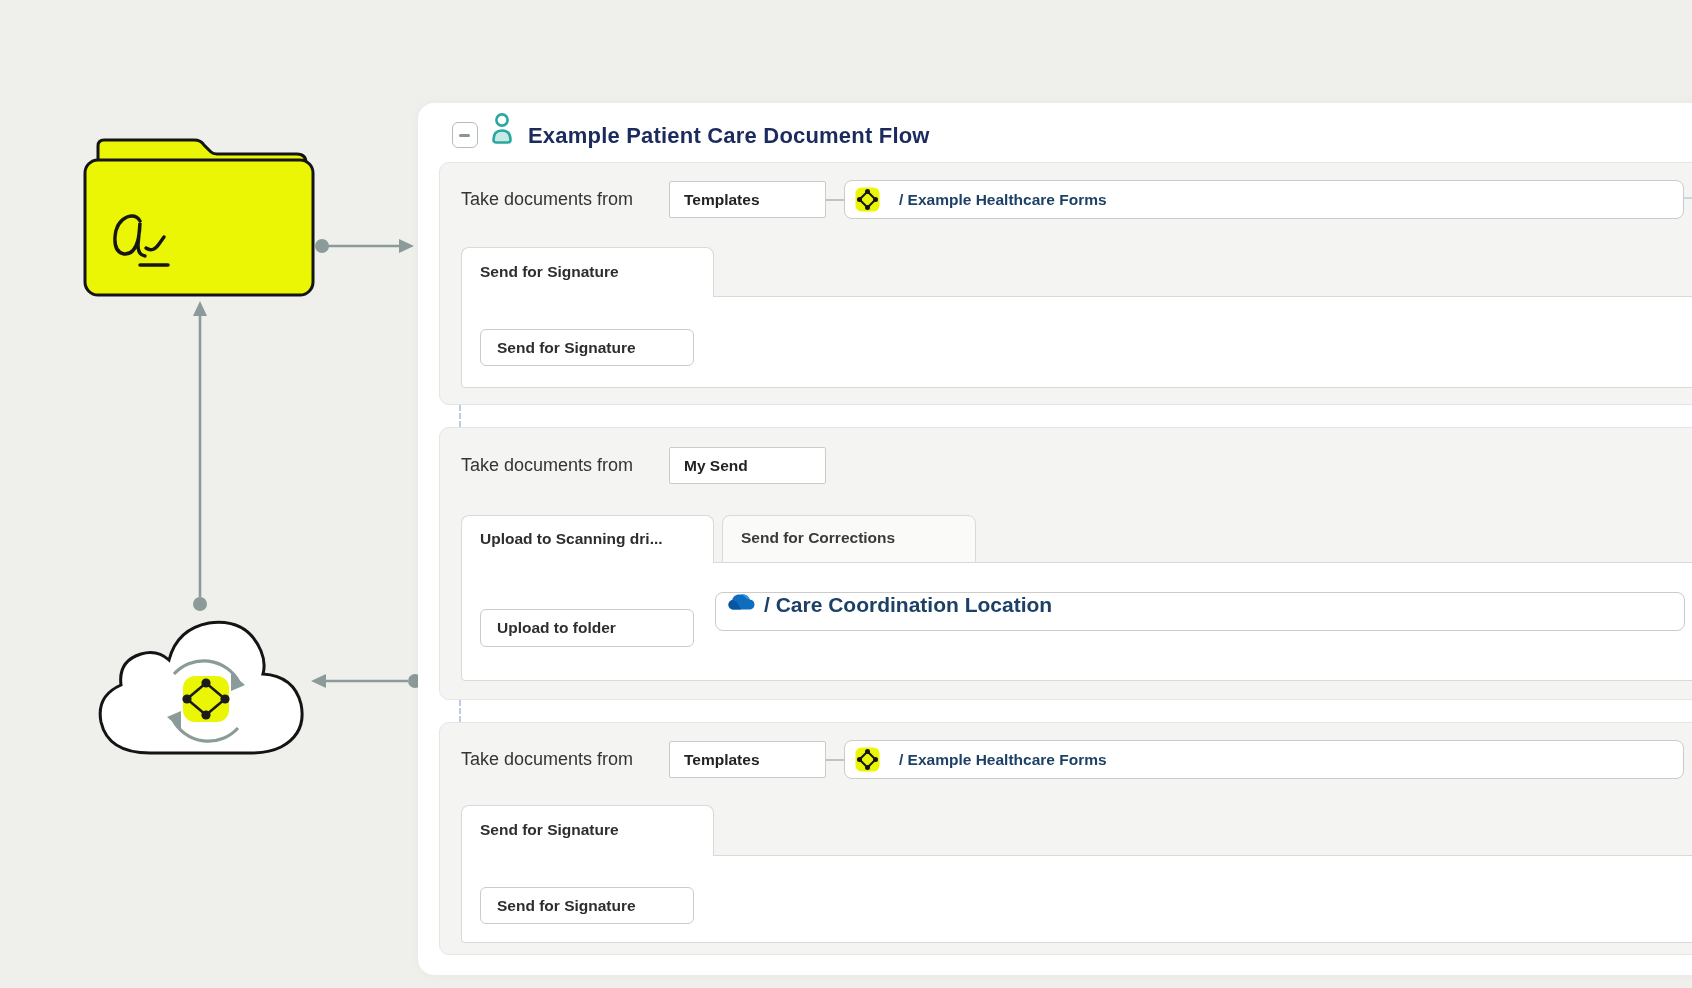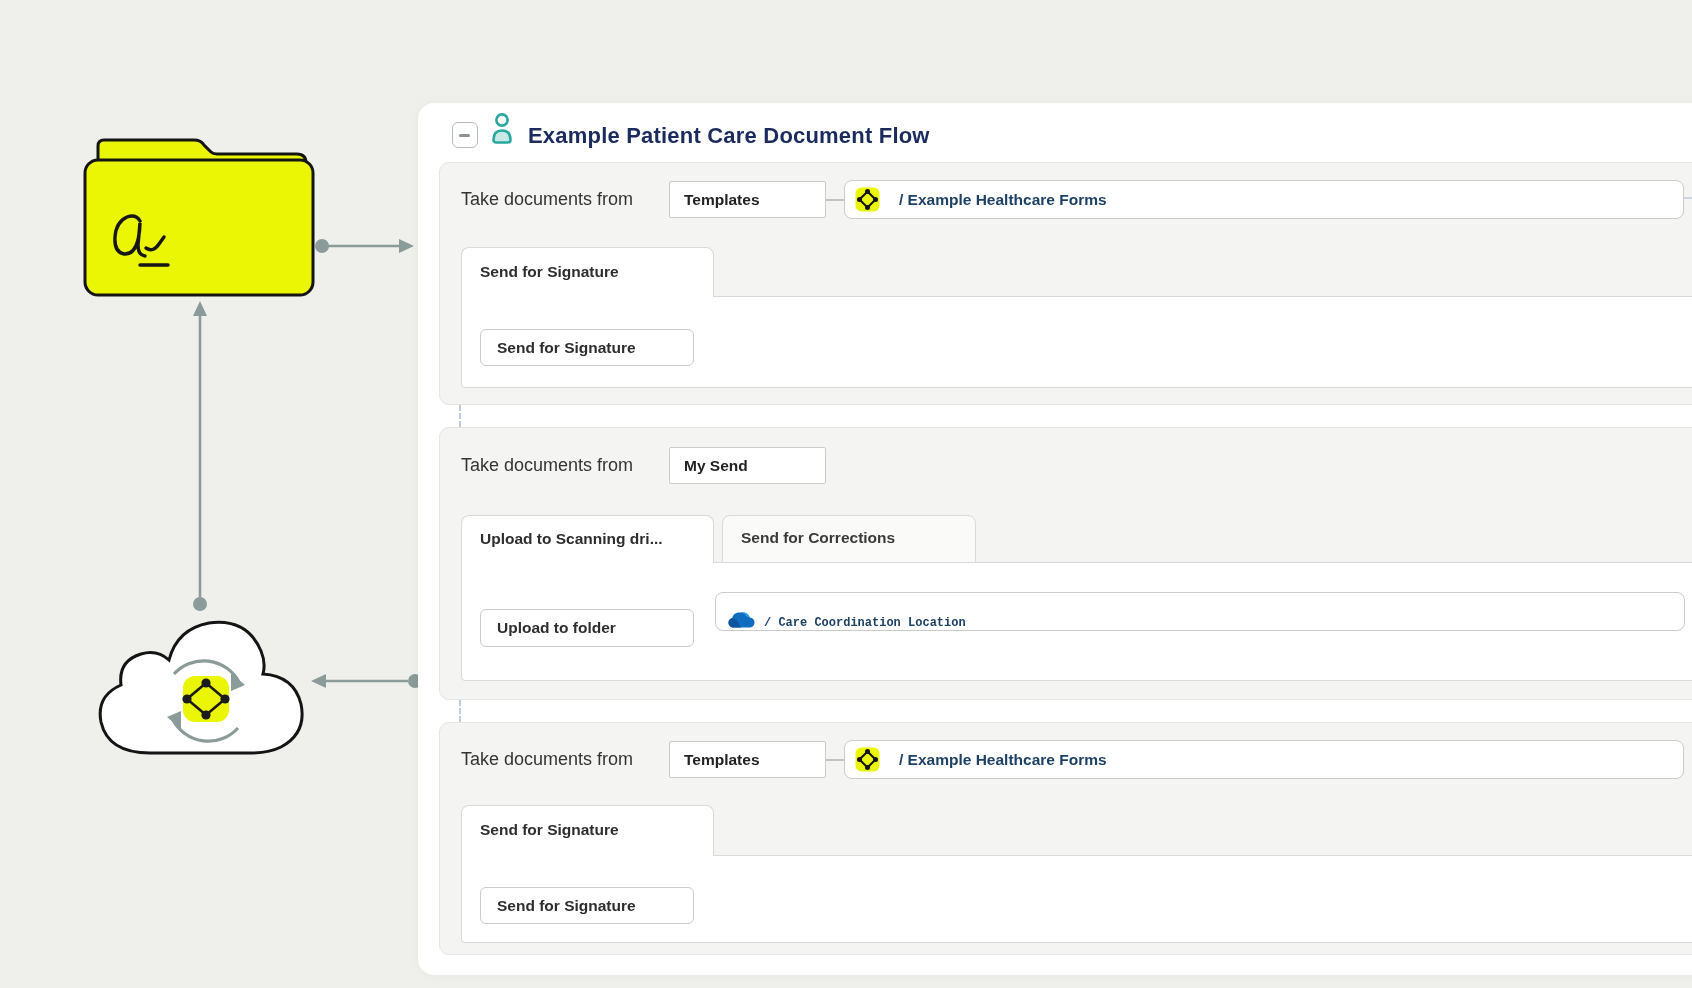--- a/index.html
+++ b/index.html
@@ -82,22 +82,22 @@
   }
   .action-btn {
     position:absolute; left:18px; width:214px; height:37px;
     background:#fff; border:1px solid #cbcbc9; border-radius:6px;
     font-family:inherit; font-size:15.5px; font-weight:700; color:#2e2e2e;
     text-align:left; padding-left:16px; cursor:pointer; white-space:nowrap;
   }
   .loc-field {
     position:absolute; left:253px; top:29px; width:970px; height:39px;
     background:#fff; border:1px solid #cbcbc9; border-radius:8px;
-    display:flex; align-items:flex-end; gap:9px; padding-left:12px;
-    font-family:Liberation Mono, monospace; font-size:12px; font-weight:700; color:#1d4166;
+    display:flex; align-items:flex-start; gap:9px; padding-left:12px;
+    font-family:Liberation Sans, sans-serif; font-size:21px; font-weight:700; color:#1d4166;
     cursor:pointer; white-space:nowrap;
   }
 
   
   #panel-1 .tab       { left:21px; top:84px;  width:253px; height:50px; }
   #panel-1 .tab-content { top:133px; height:92px; }
   #panel-1 .action-btn { top:32px; }
   
   #panel-2 .src-label, #panel-2 .select { top:19px; }
   #panel-2 .tab-1     { left:21px;  top:87px; width:253px; height:48px; }

